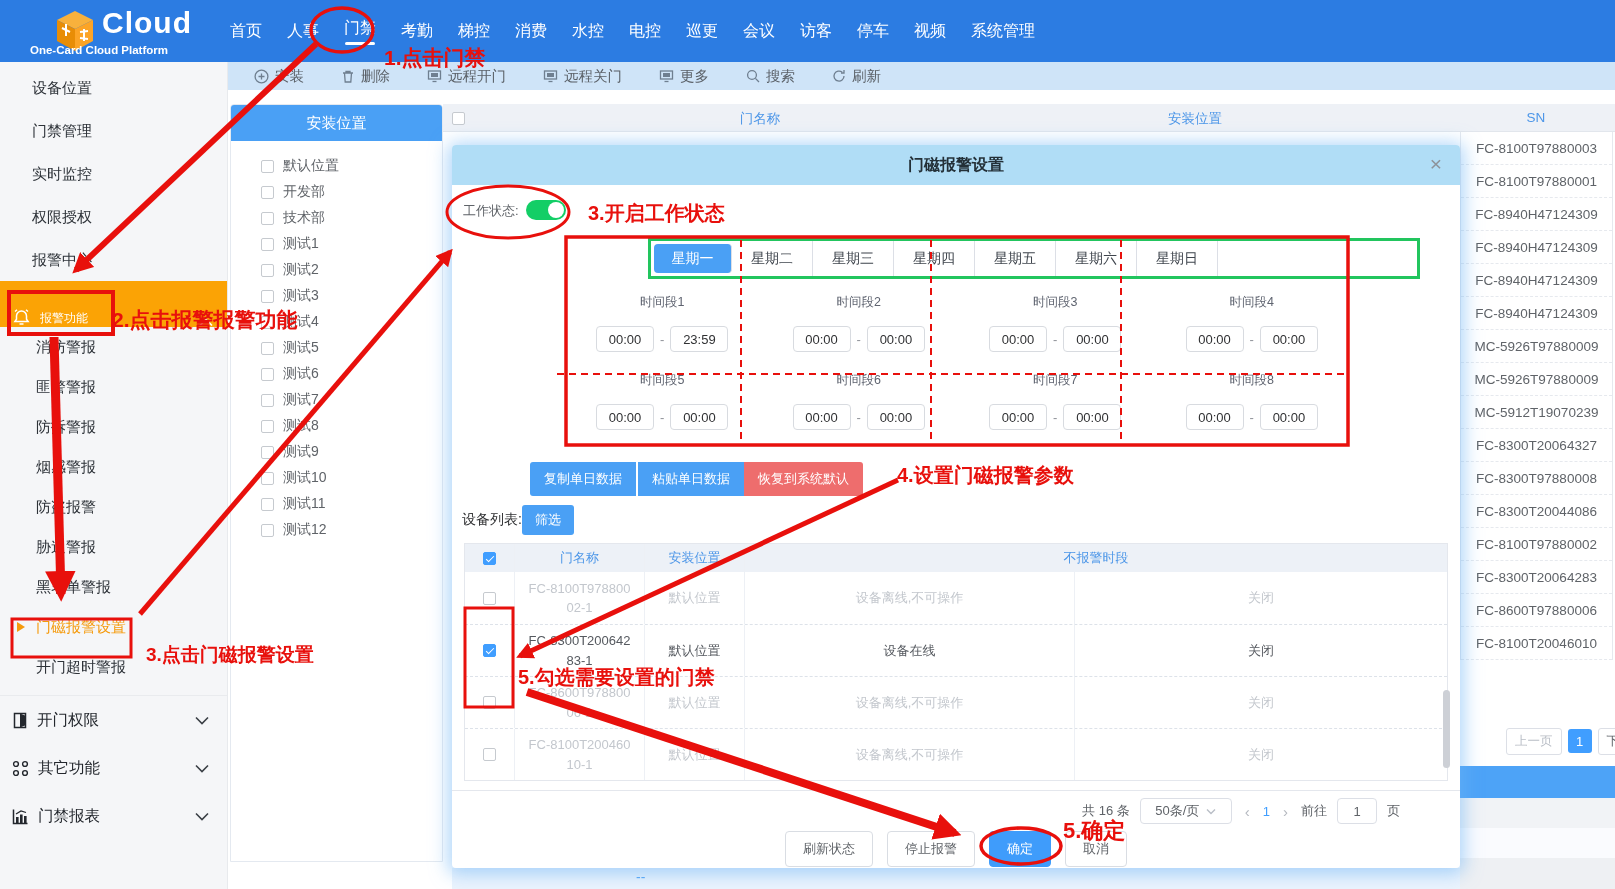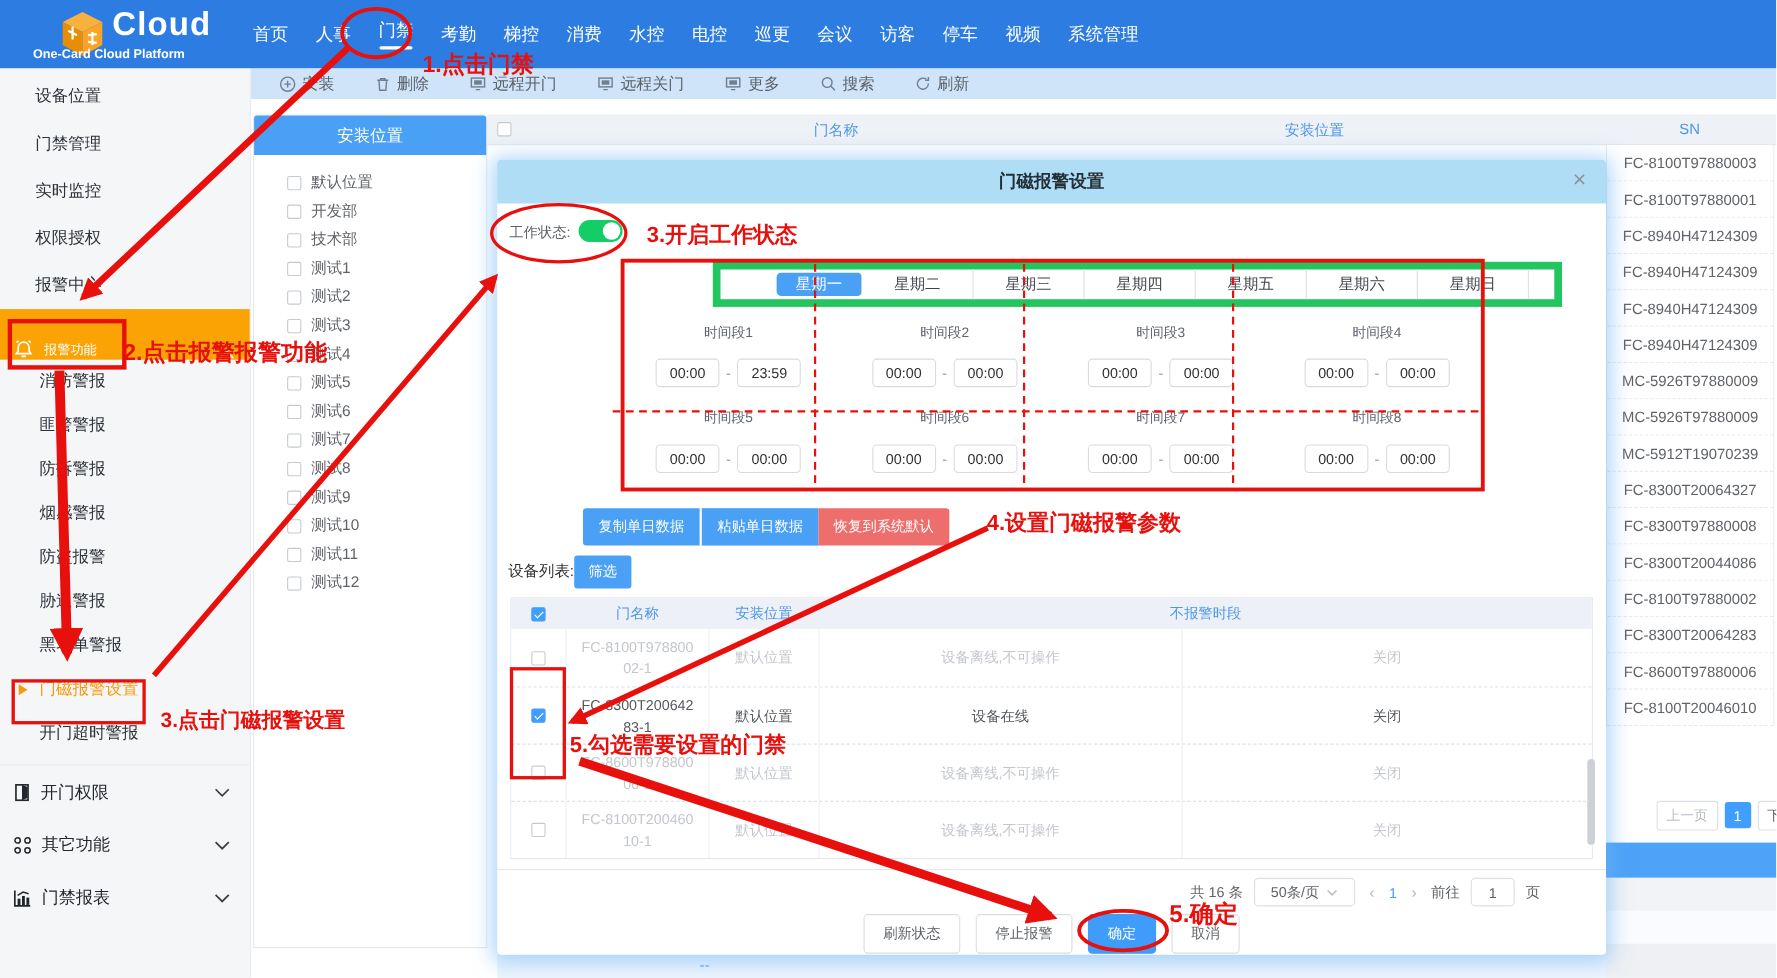--- a/index.html
+++ b/index.html
@@ -64,22 +64,22 @@
   .toggle { width:40px; height:20px; border-radius:10px; background:#13ce66; position:relative; display:inline-block; cursor:pointer; }
   .toggle .knob { position:absolute; right:2px; top:2px; width:16px; height:16px; border-radius:50%; background:#fff; }
 
   
   .modal { position:absolute; left:452px; top:145px; width:1008px; height:723px; background:#fff; border-radius:4px; box-shadow:0 2px 18px 4px rgba(110,180,245,.55); z-index:20; }
   .modal-head { height:40px; background:#b0ddf6; border-radius:4px 4px 0 0; display:flex; align-items:center; justify-content:center; font-size:16px; font-weight:bold; color:#233038; position:relative; }
   .modal-close { position:absolute; right:18px; top:7px; font-size:21px; color:#8d9299; font-weight:normal; cursor:pointer; }
   .work-row { position:absolute; left:11px; top:55px; display:flex; align-items:flex-end; gap:7px; }
   .work-label { font-size:13px; color:#5f6368; }
 
-  .wtabs { position:absolute; left:196px; top:93px; width:772px; height:41px; border:7px solid #22c55e; display:flex; background:#fff;padding-left:48px; }
-  .wtab { width:101px; border-right:1px solid #dcdfe6; display:flex; align-items:center; justify-content:center; font-size:14px; color:#3f454d; cursor:pointer; }
+  .wtabs { position:absolute; left:196px; top:93px; width:772px; height:41px; border:3px solid #22c55e; display:flex; background:#fff; }
+  .wtab { width:81px; border-right:1px solid #dcdfe6; display:flex; align-items:center; justify-content:center; font-size:14px; color:#3f454d; cursor:pointer; }
   .wtab.active { background:#4aa0f5; color:#fff; border-radius:4px; margin:3px 0 3px 3px; width:78px; }
 
   .slots { position:absolute; left:112px; top:142px; width:786px; height:158px; display:grid; grid-template-columns:repeat(4,1fr); grid-template-rows:78px 78px; }
   .slot { display:flex; flex-direction:column; align-items:center; padding-top:7px; }
   .slot-label { font-size:12.5px; color:#5f6470; margin-bottom:15px; }
   .slot-times { display:flex; align-items:center; gap:6px; }
   .tbox { width:58px; height:26px; border:1px solid #d8dbe0; border-radius:4px; font-size:13px; color:#303133; display:flex; align-items:center; justify-content:center; background:#fff; cursor:text; }
   .tdash { color:#909399; font-size:13px; }
 
   .day-actions { position:absolute; left:78px; top:317px; display:flex; }

